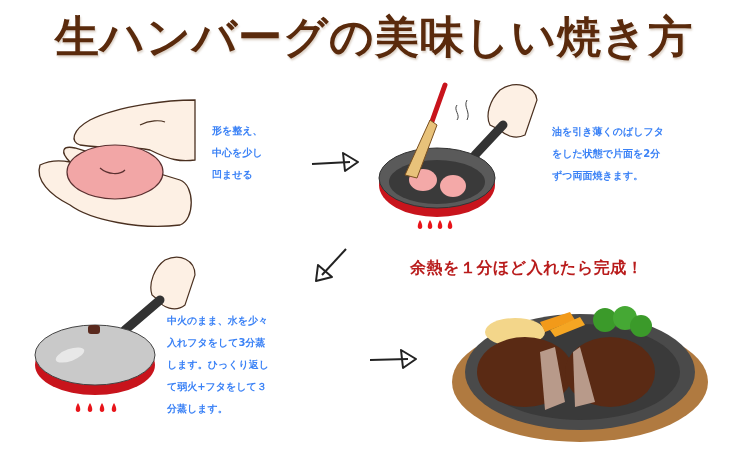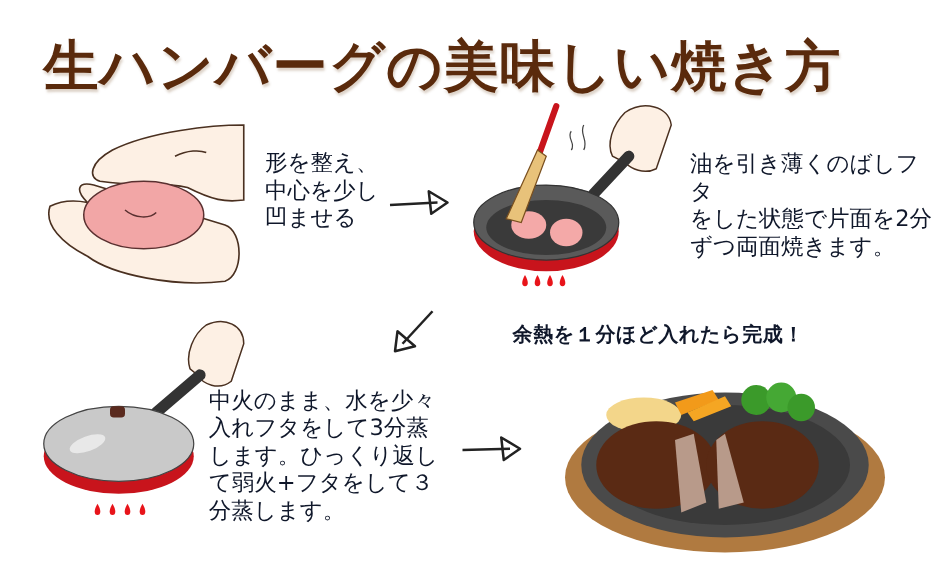--- a/index.html
+++ b/index.html
@@ -1,22 +1,22 @@
 <!DOCTYPE html>
 <html><head>
 <meta charset="utf-8">
 <style>
   html, body { margin: 0; padding: 0; background: #ffffff; }
   body { width: 750px; height: 465px; position: relative; overflow: hidden;
          font-family: "DejaVu Sans", "Liberation Sans", sans-serif; }
-  .title { position: absolute; left: 0; top: 24px; width: 708px; text-align: center;
+  .title { position: absolute; left: 0; top: 8px; width: 708px; text-align: center;
            font-size: 44px; font-weight: bold; color: #5a2a0c; letter-spacing: 1px;
-           text-shadow: 1px 2px 2px rgba(120,80,40,0.25); }
-  .step-text { position: absolute; color: #0f172a; font-size: 18px; line-height: 22px; white-space: pre-line; }
-  .finish { position: absolute; left: 410px; top: 258px; color: #0f172a; font-size: 16px; font-weight: bold; letter-spacing: 0.5px; }
+           text-shadow: 1px 2px 2px rgba(120,80,40,0.25); padding-left: 20px; }
+  .step-text { position: absolute; color: #3b82f6; font-size: 10px; line-height: 22px; white-space: pre-line; font-weight: bold; }
+  .finish { position: absolute; left: 410px; top: 258px; color: #b91c1c; font-size: 16px; font-weight: bold; letter-spacing: 0.5px; }
   .illus { position: absolute; }
   .arrow { position: absolute; }
 </style>
 </head>
 <body>
 
 <div class="title">生ハンバーグの美味しい焼き方</div>
 
 <svg class="illus" style="left:30px;top:90px" width="170" height="140" viewBox="0 0 170 140">
   <path d="M60 30 C90 15 140 10 165 10 L165 70 C150 72 140 70 120 60 C100 55 80 60 50 55 C40 52 42 40 60 30Z" fill="#fdf0e4" stroke="#4a3020" stroke-width="1.3"></path>

